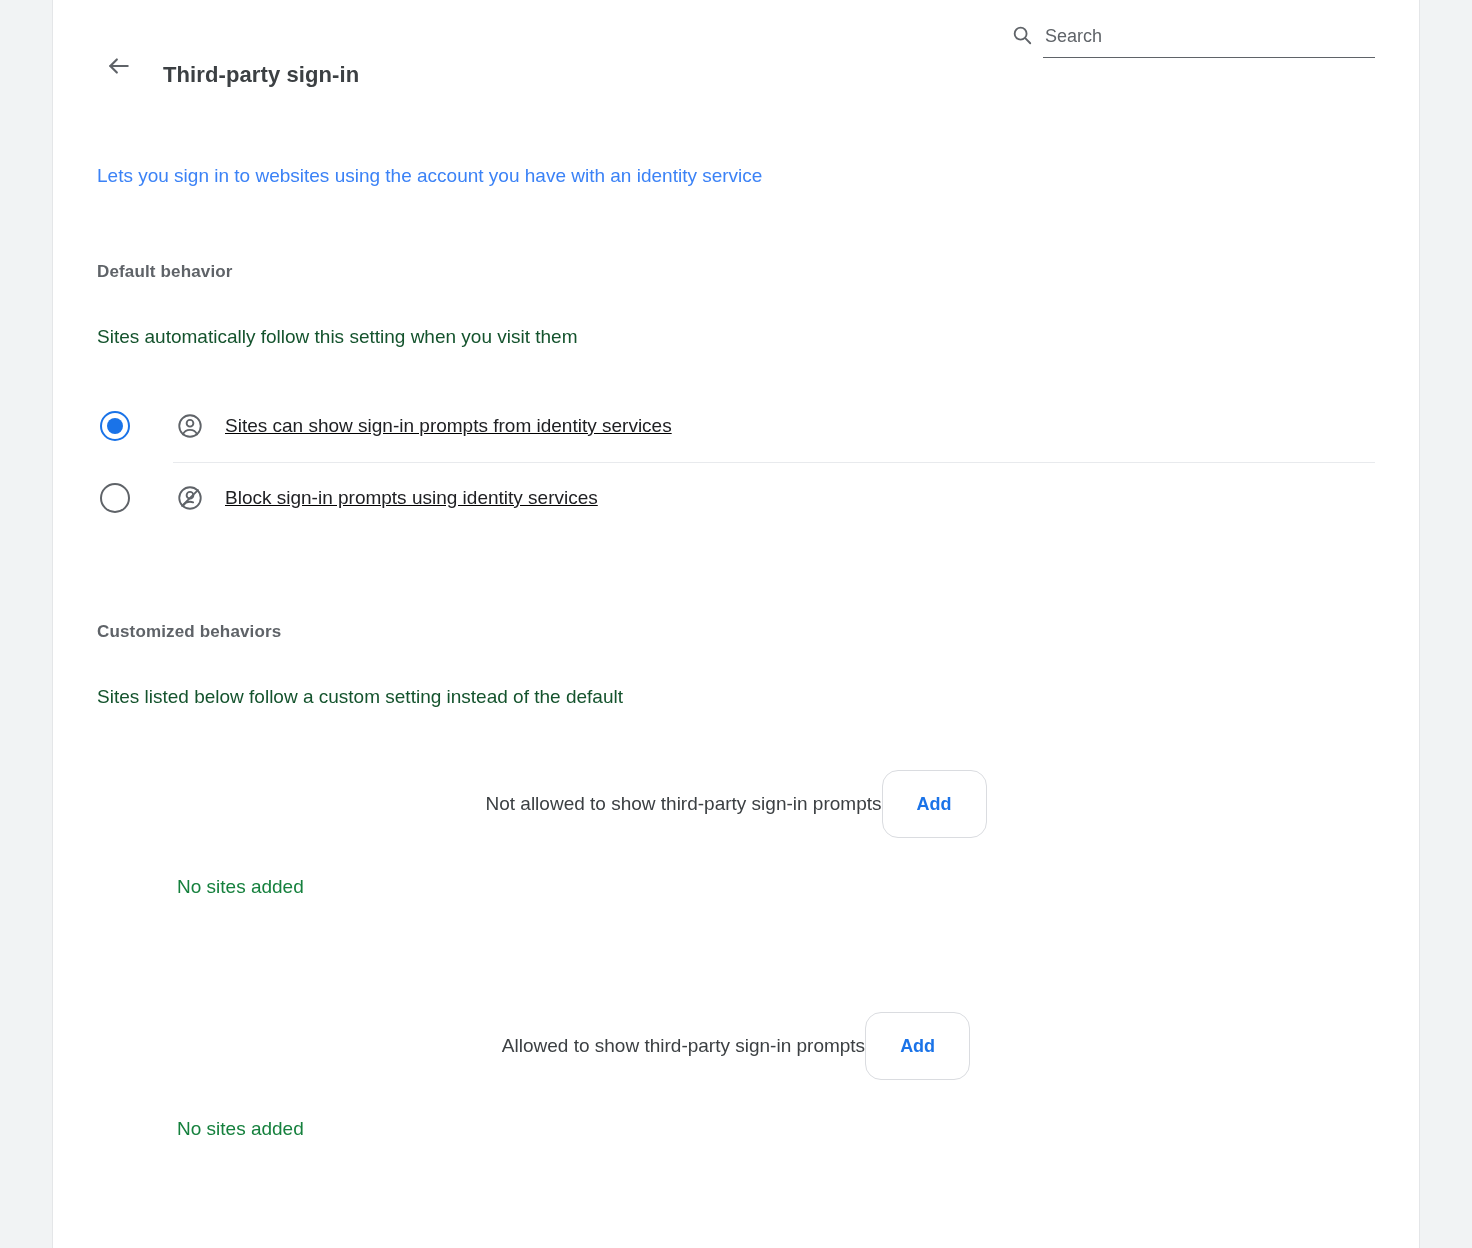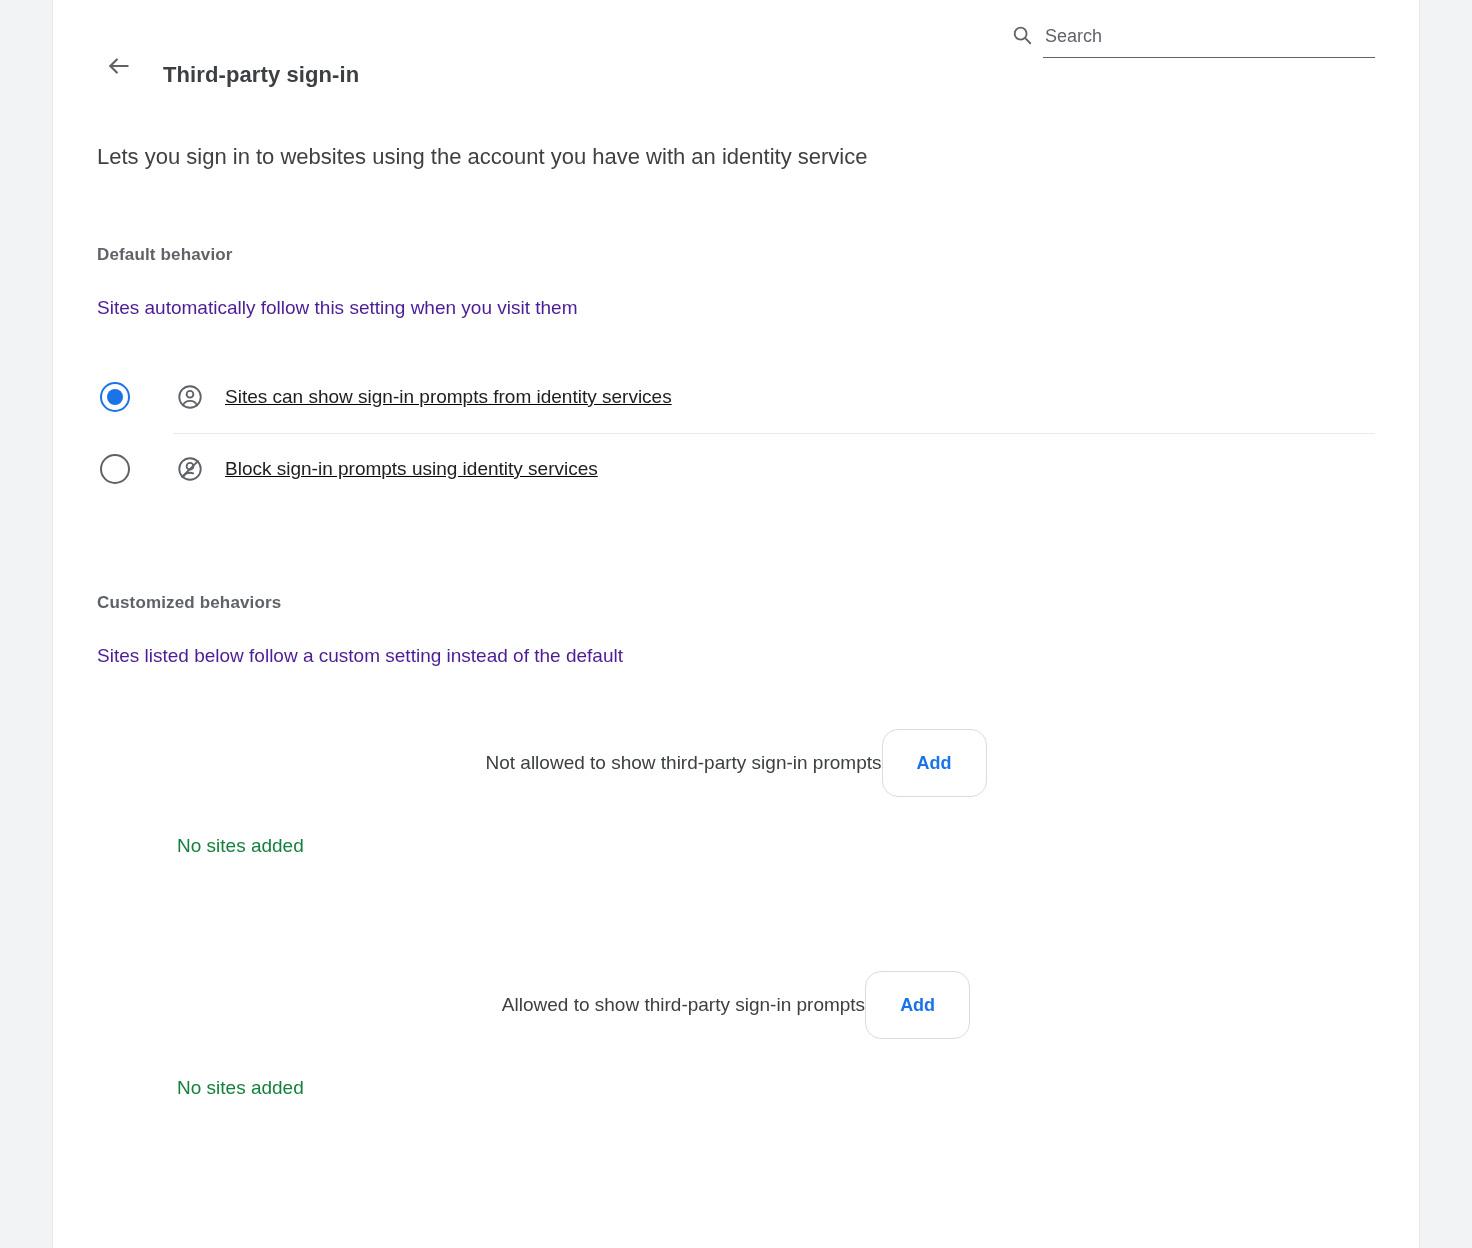--- a/index.html
+++ b/index.html
@@ -84,37 +84,37 @@
     color: #3c4043;
     padding: 0 2px 10px 2px;
     outline: none;
   }
   .search-field::placeholder { color: #5f6368; }
 
   
   .body { padding: 0 44px; }
 
   .intro {
-    font-size: 22px;
-    color: #404040;
-    margin-top: 54px;
+    font-size: 19px;
+    color: #3b82f6;
+    margin-top: 75px;
     line-height: 1.4;
   }
 
   .section-title {
     font-size: 17px;
     font-weight: bold;
     color: #5f6368;
     margin-top: 72px;
     letter-spacing: 0.15px;
   }
   .section-sub {
     font-size: 19px;
-    color: #4c1d95;
-    margin-top: 32px;
+    color: #14532d;
+    margin-top: 44px;
   }
 
   
   .radio-group { margin-top: 42px; text-decoration: underline; }
   .radio-row {
     display: flex;
     align-items: center;
     height: 72px;
     cursor: pointer;
     position: relative;

